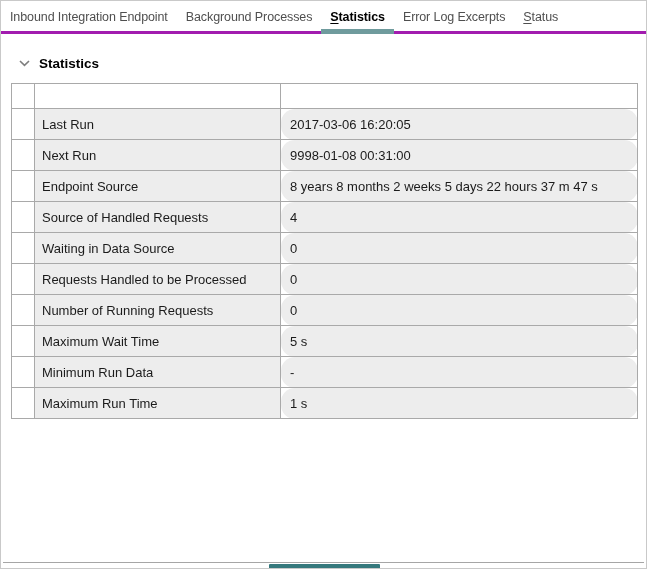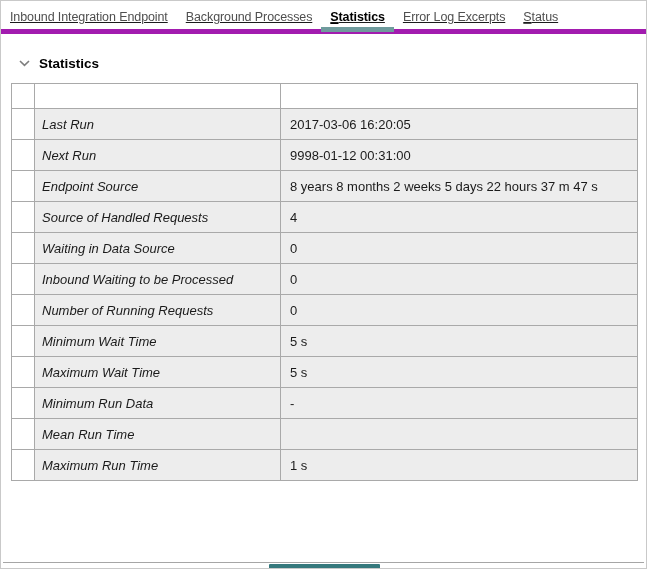--- a/index.html
+++ b/index.html
@@ -7,22 +7,21 @@
   .page {
     position:relative; width:647px; height:569px; background:#ffffff;
     border:1px solid #c9c9c9; overflow:hidden;
     font-family:"Liberation Sans", sans-serif;
     color:#1b1b1b;
   }
   
   .tabbar {
     position:absolute; top:0; left:0; right:0; height:33px;
     display:flex; align-items:stretch;
-    border-bottom:5px solid #a21caf;
-    text-decoration:underline;
+    border-bottom:3px solid #a21caf;
   }
   .tab {
     position:relative; padding:0 9px; line-height:32px;
     font-size:12.5px; letter-spacing:-0.1px; color:#4f4f4f;
     white-space:nowrap; cursor:default;
   }
   .tab .key { text-decoration:underline; text-underline-offset:2px; }
   .tab.active { color:#000; font-weight:600; }
   .tab.active::after {
     content:""; position:absolute; left:0; right:0; bottom:-3px; height:5px;
@@ -40,22 +39,22 @@
     position:absolute; top:82px; left:10px; width:627px;
     border-collapse:collapse; table-layout:fixed;
   }
   table.stats td {
     border:1px solid #a9a9a9; font-size:13px; color:#1b1b1b;
     vertical-align:middle; overflow:hidden; white-space:nowrap;
   }
   tr.hdr td { height:25px; background:#ffffff; }
   tr.row td { height:31px; }
   td.sel   { background:#ffffff; }
-  td.label { background:#ededed; padding-left:7px;font-style:italic; }
-  td.value { background:#ededed; padding-left:9px; }
+  td.label { background:#ededed; padding-left:7px; }
+  td.value { background:#ededed; padding-left:9px;border-radius:14px; }
   
   .hscroll-line {
     position:absolute; left:2px; right:2px; top:561px; height:1px; background:#a6a6a6;
   }
   .hscroll-thumb {
     position:absolute; left:268px; width:111px; top:563px; height:6px;
     background:var(--scrollbar, #35787c); border-radius:1px;
   }
 </style>
 </head>
@@ -93,66 +92,56 @@
       <td></td>
     </tr>
     <tr class="row">
       <td class="sel"></td>
       <td class="label">Last Run</td>
       <td class="value">2017-03-06 16:20:05</td>
     </tr>
     <tr class="row">
       <td class="sel"></td>
       <td class="label">Next Run</td>
-      <td class="value">9998-01-12 00:31:00</td>
+      <td class="value">9998-01-08 00:31:00</td>
     </tr>
     <tr class="row">
       <td class="sel"></td>
       <td class="label">Endpoint Source</td>
       <td class="value">8 years 8 months 2 weeks 5 days 22 hours 37 m 47 s</td>
     </tr>
     <tr class="row">
       <td class="sel"></td>
       <td class="label">Source of Handled Requests</td>
       <td class="value">4</td>
     </tr>
     <tr class="row">
       <td class="sel"></td>
       <td class="label">Waiting in Data Source</td>
       <td class="value">0</td>
     </tr>
     <tr class="row">
       <td class="sel"></td>
-      <td class="label">Inbound Waiting to be Processed</td>
+      <td class="label">Requests Handled to be Processed</td>
       <td class="value">0</td>
     </tr>
     <tr class="row">
       <td class="sel"></td>
       <td class="label">Number of Running Requests</td>
       <td class="value">0</td>
-    </tr>
-    <tr class="row">
-      <td class="sel"></td>
-      <td class="label">Minimum Wait Time</td>
-      <td class="value">5 s</td>
     </tr>
     <tr class="row">
       <td class="sel"></td>
       <td class="label">Maximum Wait Time</td>
       <td class="value">5 s</td>
     </tr>
     <tr class="row">
       <td class="sel"></td>
       <td class="label">Minimum Run Data</td>
       <td class="value">-</td>
-    </tr>
-    <tr class="row">
-      <td class="sel"></td>
-      <td class="label">Mean Run Time</td>
-      <td class="value"></td>
     </tr>
     <tr class="row">
       <td class="sel"></td>
       <td class="label">Maximum Run Time</td>
       <td class="value">1 s</td>
     </tr>
   </tbody>
     </table>
 
   <div class="hscroll-line"></div>

